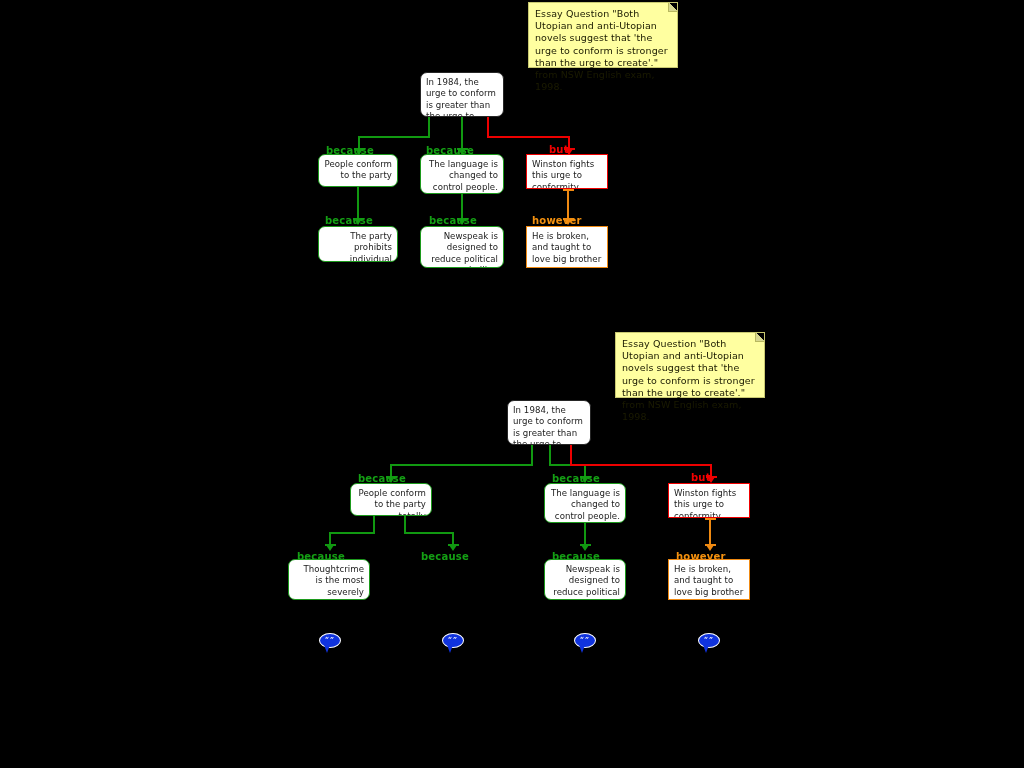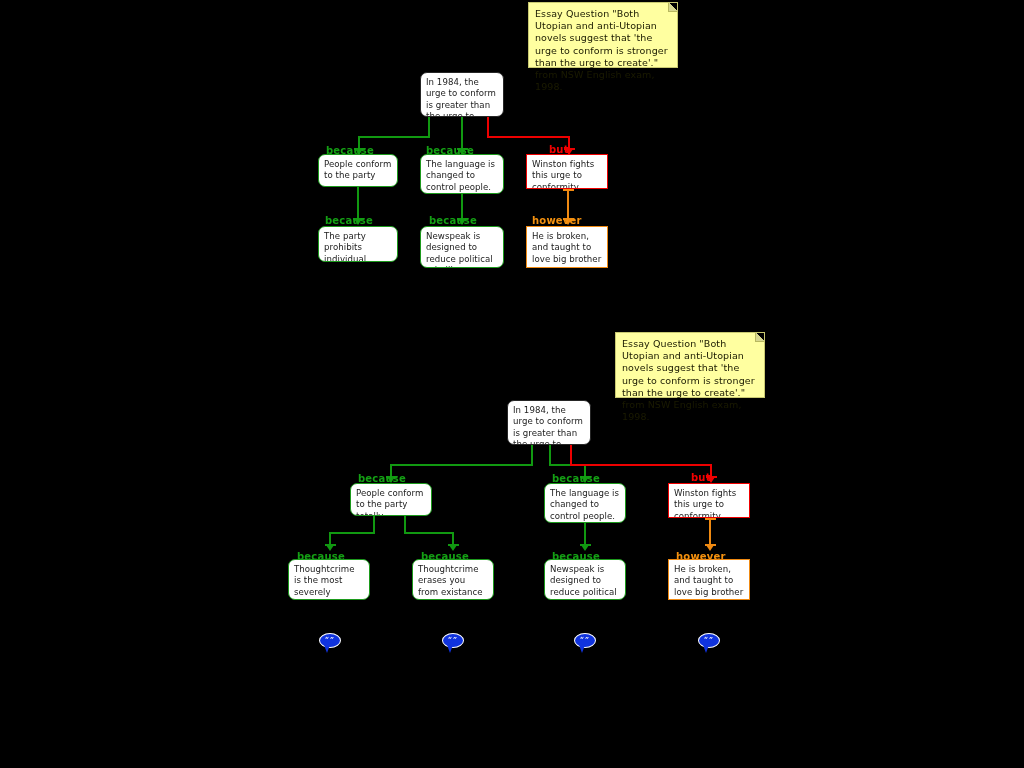--- a/index.html
+++ b/index.html
@@ -60,20 +60,21 @@
     letter-spacing: 0.05px;
     overflow: hidden;
   }
   .node.root {
     border: 1.4px solid #262626;
     border-radius: 7px;
   }
   .node.green {
     border: 1.4px solid #1c9a1c;
     border-radius: 7px;
+    text-align: right;
   }
   .node.red {
     border: 1.6px solid #ef0000;
     border-radius: 0;
   }
   .node.orange {
     border: 1.4px solid #f08a12;
     border-radius: 0;
   }
 
@@ -269,21 +270,20 @@
   <div class="lbl g" style="left:552px; top:551px;">because</div>
 
   <div class="seg v o" style="left:709px; top:518px; height:27px;"></div>
   <div class="cap o" style="left:705px; top:518px;"></div>
   <div class="cap o" style="left:705px; top:544px;"></div>
   <div class="arrow o" style="left:706px; top:545px;"></div>
   <div class="lbl o" style="left:676px; top:551px;">however</div>
 
   <div class="node green" style="left:288px; top:559px; width:82px; height:41px;">Thoughtcrime is the most severely punished crime</div>
 
-  <div class="node green" style="left:412px; top:559px; width:82px; height:41px;">Thoughtcrime erases you from existance</div>
 
   <div class="node green" style="left:544px; top:559px; width:82px; height:41px;">Newspeak is designed to reduce political rebellion</div>
 
   <div class="node orange" style="left:668px; top:559px; width:82px; height:41px;">He is broken, and taught to love big brother</div>
 
   <div class="bubble" style="left:319px; top:633px;">
     <span class="body"></span>
     <span class="tail"></span>
     <span class="marks">“”</span>
   </div>

